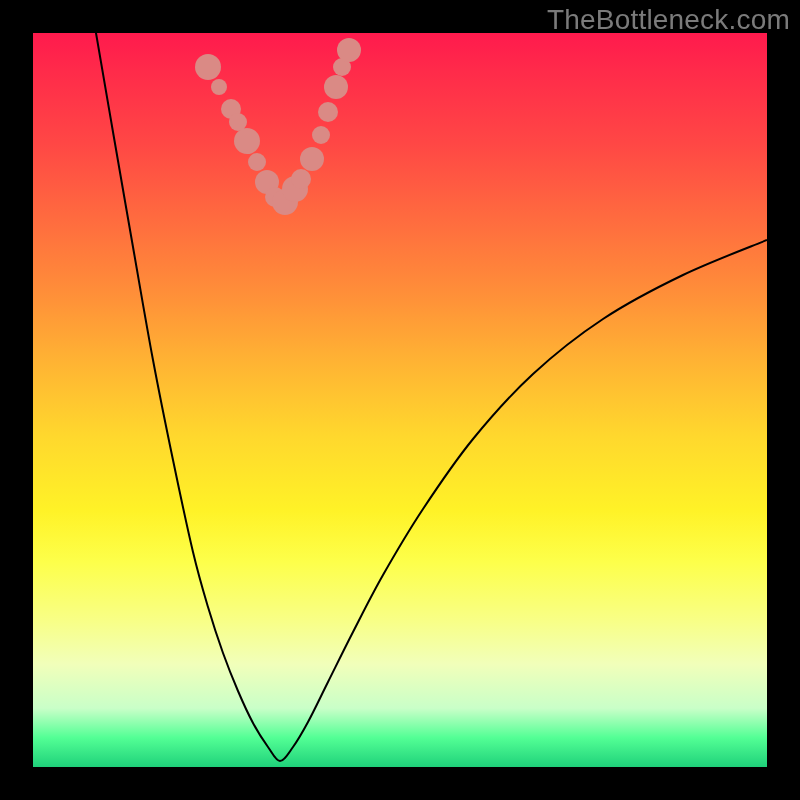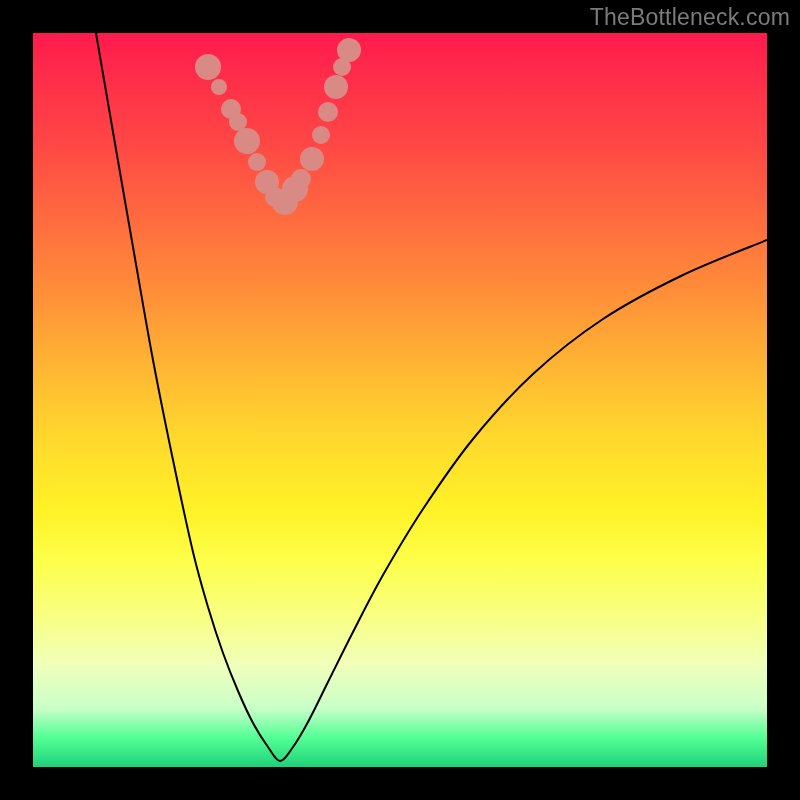--- a/index.html
+++ b/index.html
@@ -39,21 +39,21 @@
       #c9ffc8 92%,
       #53ff95 96%,
       #1fd17a 100%
     );
   }
   .watermark {
     position: absolute;
     top: 4px;
     right: 10px;
     color: #7b7b7b;
-    font-size: 23px;
+    font-size: 28px;
     font-weight: 500;
     letter-spacing: 0.2px;
     z-index: 3;
   }
   svg.curve {
     position: absolute;
     left: 0;
     top: 0;
     width: 734px;
     height: 734px;

